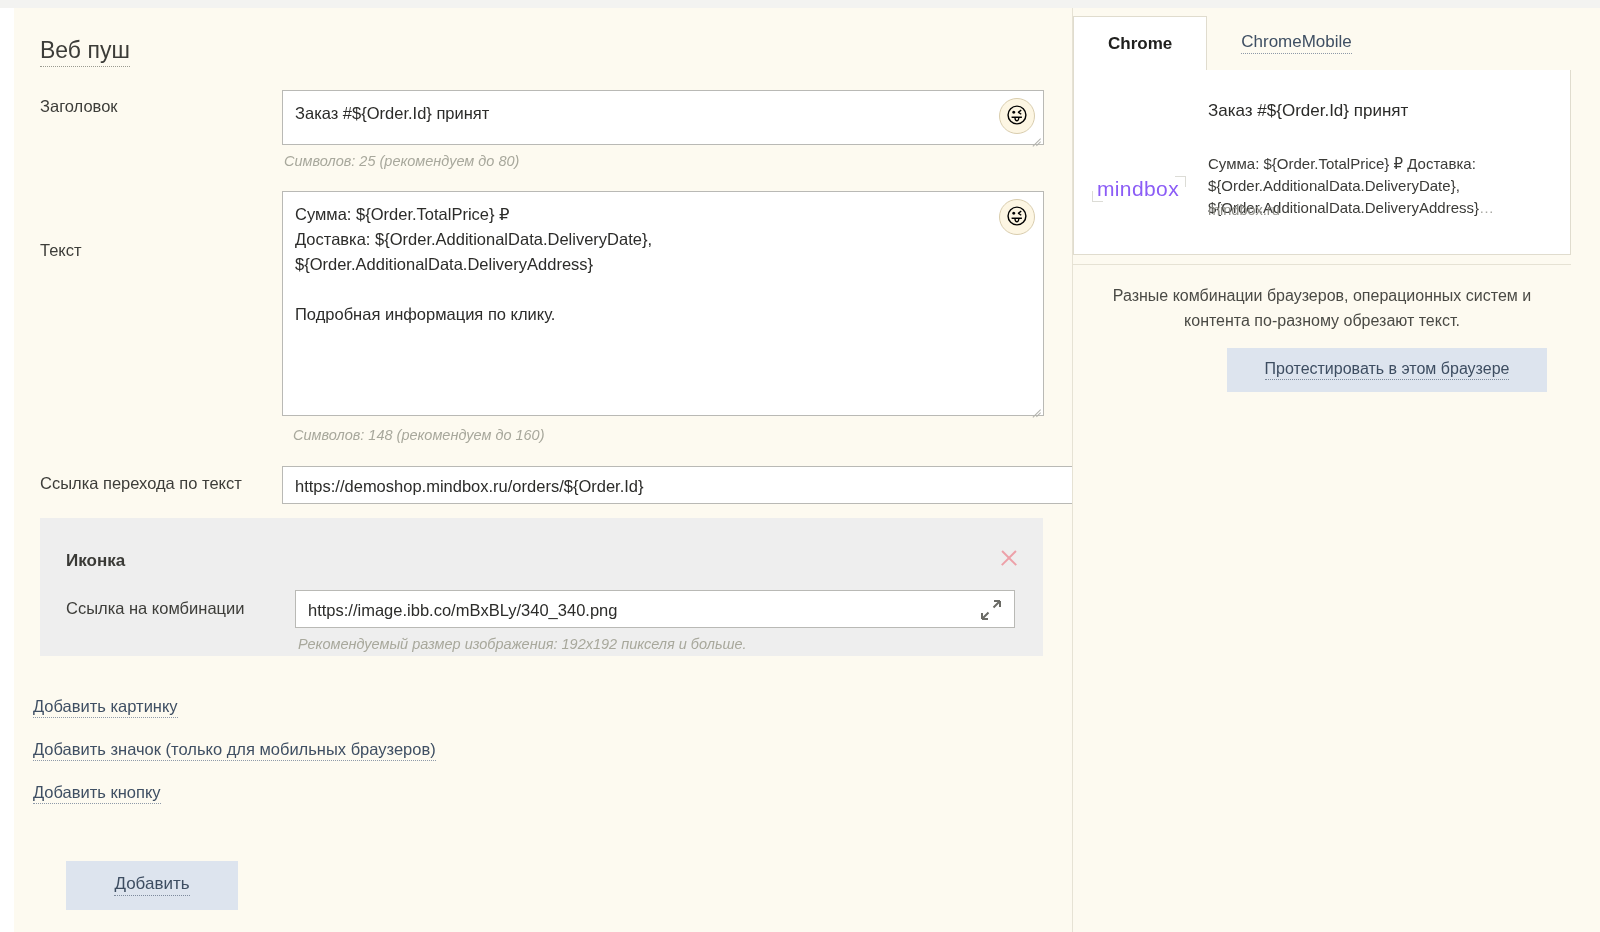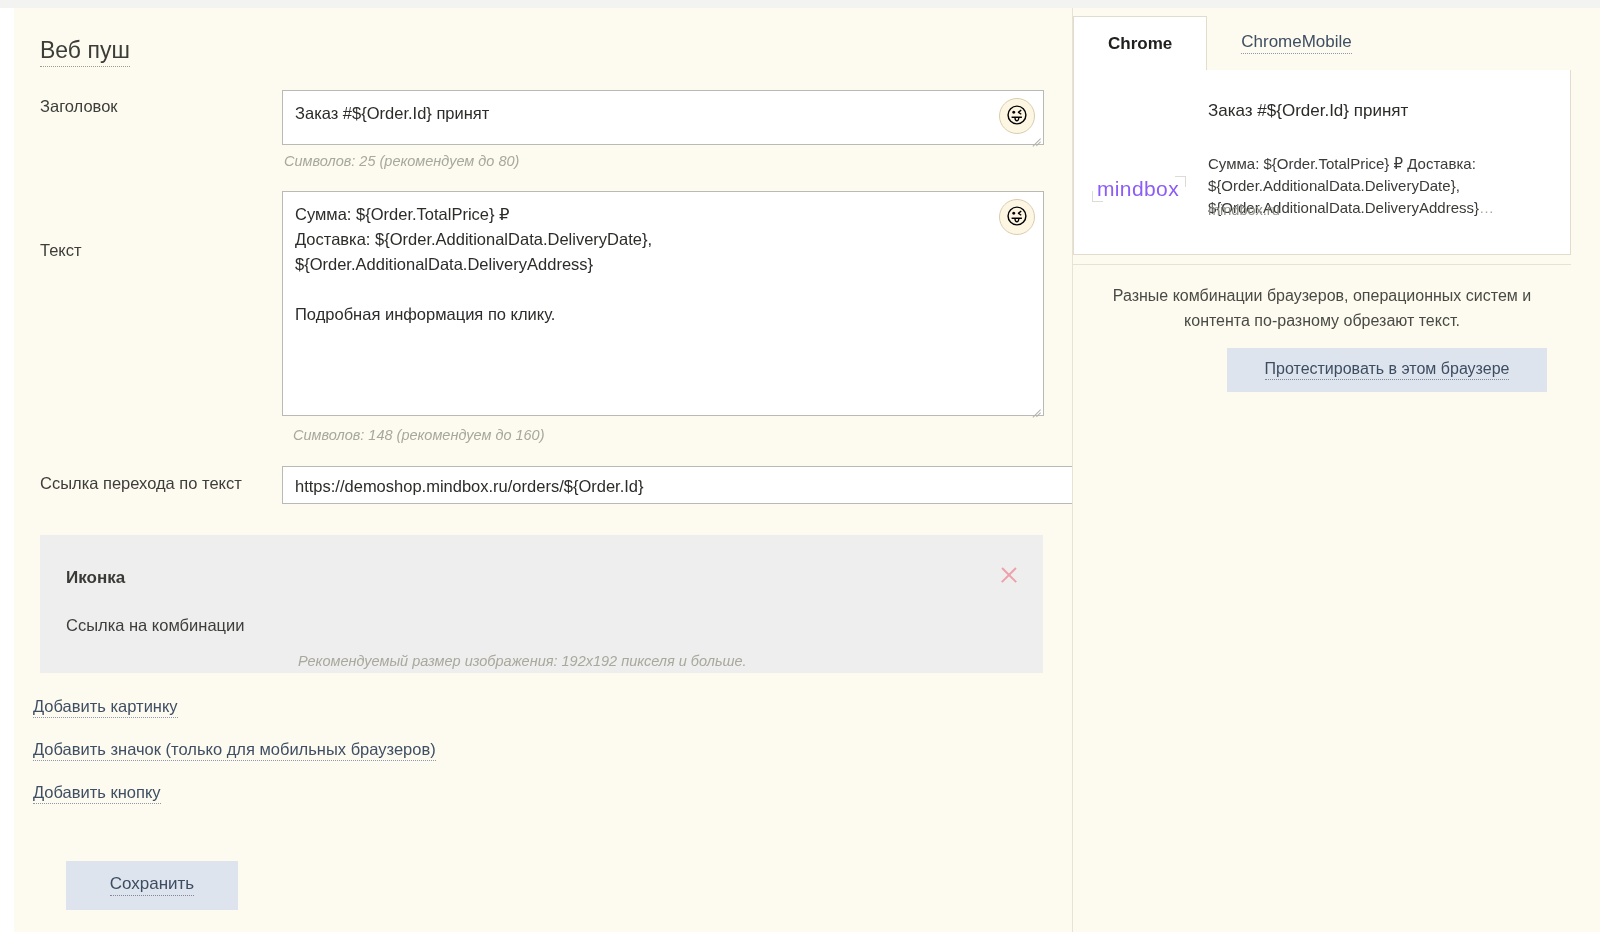--- a/index.html
+++ b/index.html
@@ -137,21 +137,21 @@
     position: absolute;
     width: 22px;
     height: 22px;
     cursor: pointer;
   }
 
   
   .icon-block {
     position: absolute;
     left: 26px;
-    top: 527px;
+    top: 510px;
     width: 1003px;
     height: 138px;
     background: #eeeeee;
   }
   .icon-block-title {
     position: absolute;
     left: 26px;
     top: 33px;
     font-size: 17px;
     font-weight: bold;
@@ -408,30 +408,39 @@
       </div>
     </div>
 
     <div class="icon-block">
       <div class="icon-block-title">Иконка</div>
 
       <div class="icon-block-close"></div>
 
       <div class="row-label" style="top:81px; left:26px;">Ссылка на комбинации</div>
 
+      <div class="field-box" style="top:72px; left:255px; width:720px; height:38px;">
+        <div class="field-text" style="top:7px; right:50px;">https://image.ibb.co/mBxBLy/340_340.png</div>
+        <div class="expand-icon" style="right:12px; top:8px;">
+          <svg width="22" height="22" viewBox="0 0 22 22" aria-hidden="true">
+            <path d="M20 2 L13.5 8.5 M20 2 L20 8 M20 2 L14 2" stroke="#6b6b66" stroke-width="2" fill="none"></path>
+            <path d="M2 20 L8.5 13.5 M2 20 L2 14 M2 20 L8 20" stroke="#6b6b66" stroke-width="2" fill="none"></path>
+          </svg>
+        </div>
+      </div>
 
       <div class="hint" style="top:118px; left:258px;">Рекомендуемый размер изображения: 192x192 пикселя и больше.</div>
     </div>
 
     <div class="add-link" style="top:689px;">Добавить картинку</div>
     <div class="add-link" style="top:732px;">Добавить значок (только для мобильных браузеров)</div>
     <div class="add-link" style="top:775px;">Добавить кнопку</div>
 
     <button class="save-btn">
-      <span>Сохранить</span>
+      <span>Добавить</span>
     </button>
   </div>
 
   <div class="preview-col">
 
     <div class="tabs">
       <div class="tab active">
         <span>Chrome</span>
       </div>
       <div class="tab inactive">

